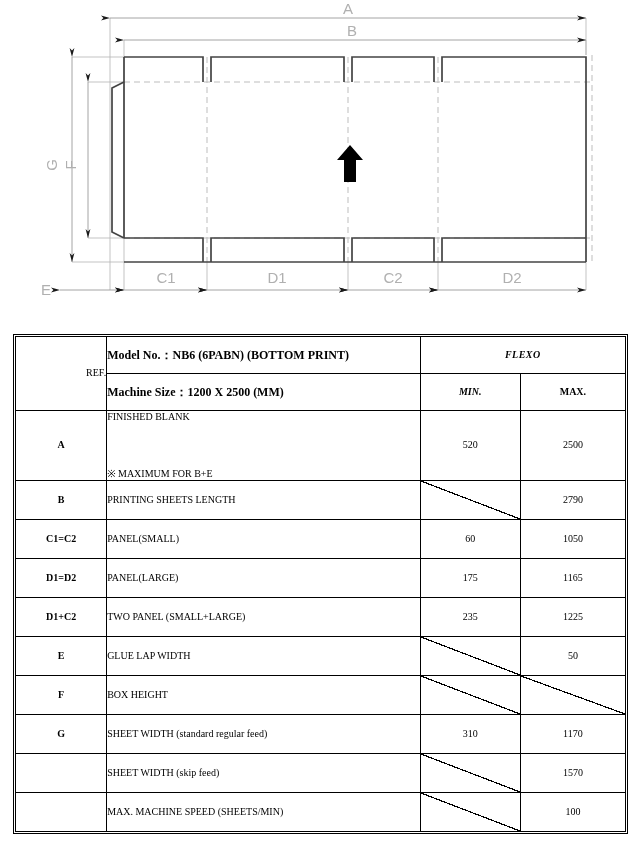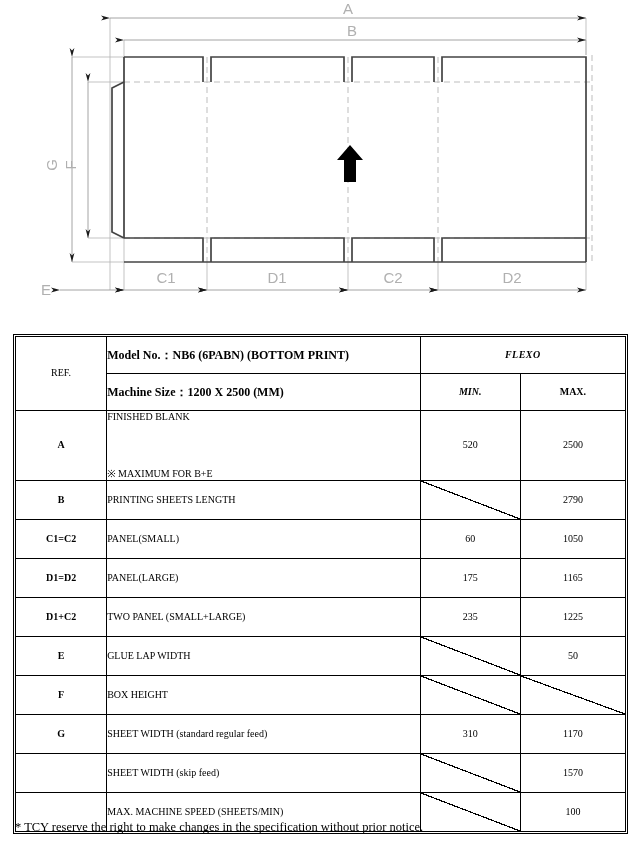--- a/index.html
+++ b/index.html
@@ -34,21 +34,21 @@
   .col-max{width:105px;}
 
   td.ref{text-align:center;font-weight:bold;font-size:12px;}
   td.ref.plain{font-weight:normal;}
   td.desc{text-align:left;padding:3px 0 3px 7px;font-size:12.5px;}
   td.desc.bold{font-weight:bold;font-size:12px;}
   td.num{text-align:center;font-size:12px;}
   td.flexo{text-align:center;font-weight:bold;font-style:italic;font-size:14px;letter-spacing:.5px;}
   td.minmax{text-align:center;font-weight:bold;font-size:12.5px;margin-left:44px;}
   td.minmax .it{font-style:italic;}
-  td.refhead{text-align:center;font-size:12.5px;}
+  td.refhead{text-align:right;font-size:12.5px;}
   .r1{height:36px;}
   .r2{height:38px;}
   .descline2{display:block;margin-top:44px;}
 
   
   td.slash{position:relative;}
   td.slash::after{
     content:"";
     position:absolute;left:0;top:0;width:100%;height:100%;
     background:linear-gradient(to top right,
@@ -223,14 +223,13 @@
           <td class="ref r2 plain"></td>
           <td class="desc r2"><span> MAX. MACHINE SPEED (SHEETS/MIN)</span></td>
           <td class="num r2 slash"></td>
           <td class="num r2">100</td>
         </tr>
       </tbody>
   </table>
 </div>
 
 <div id="notes">
-  <div>* TCY reserve the right to make changes in the specification without prior notice.</div>
 </div>
 
 </body></html>

